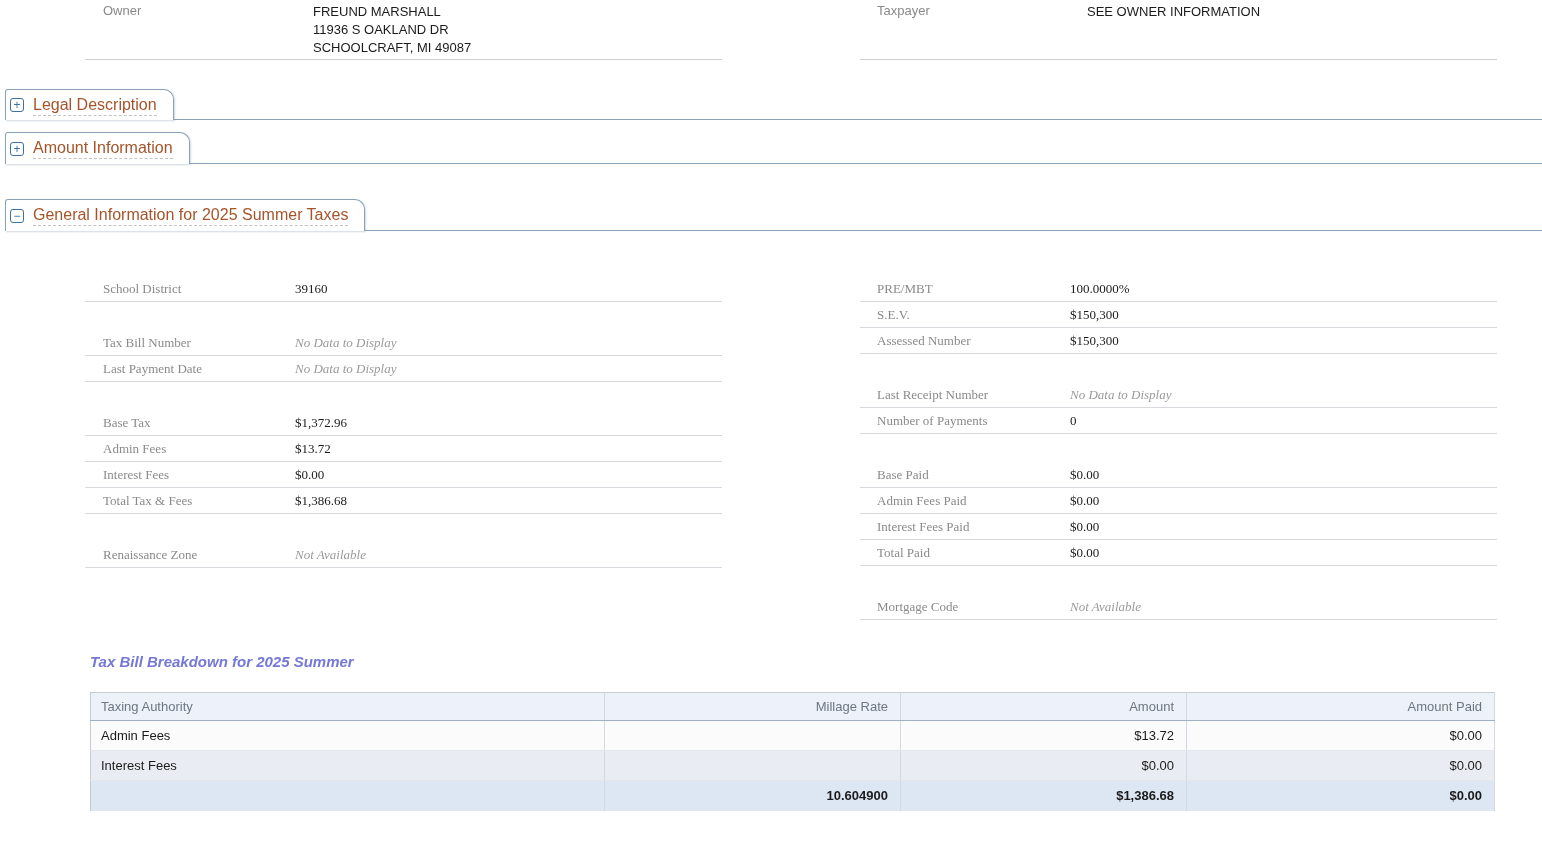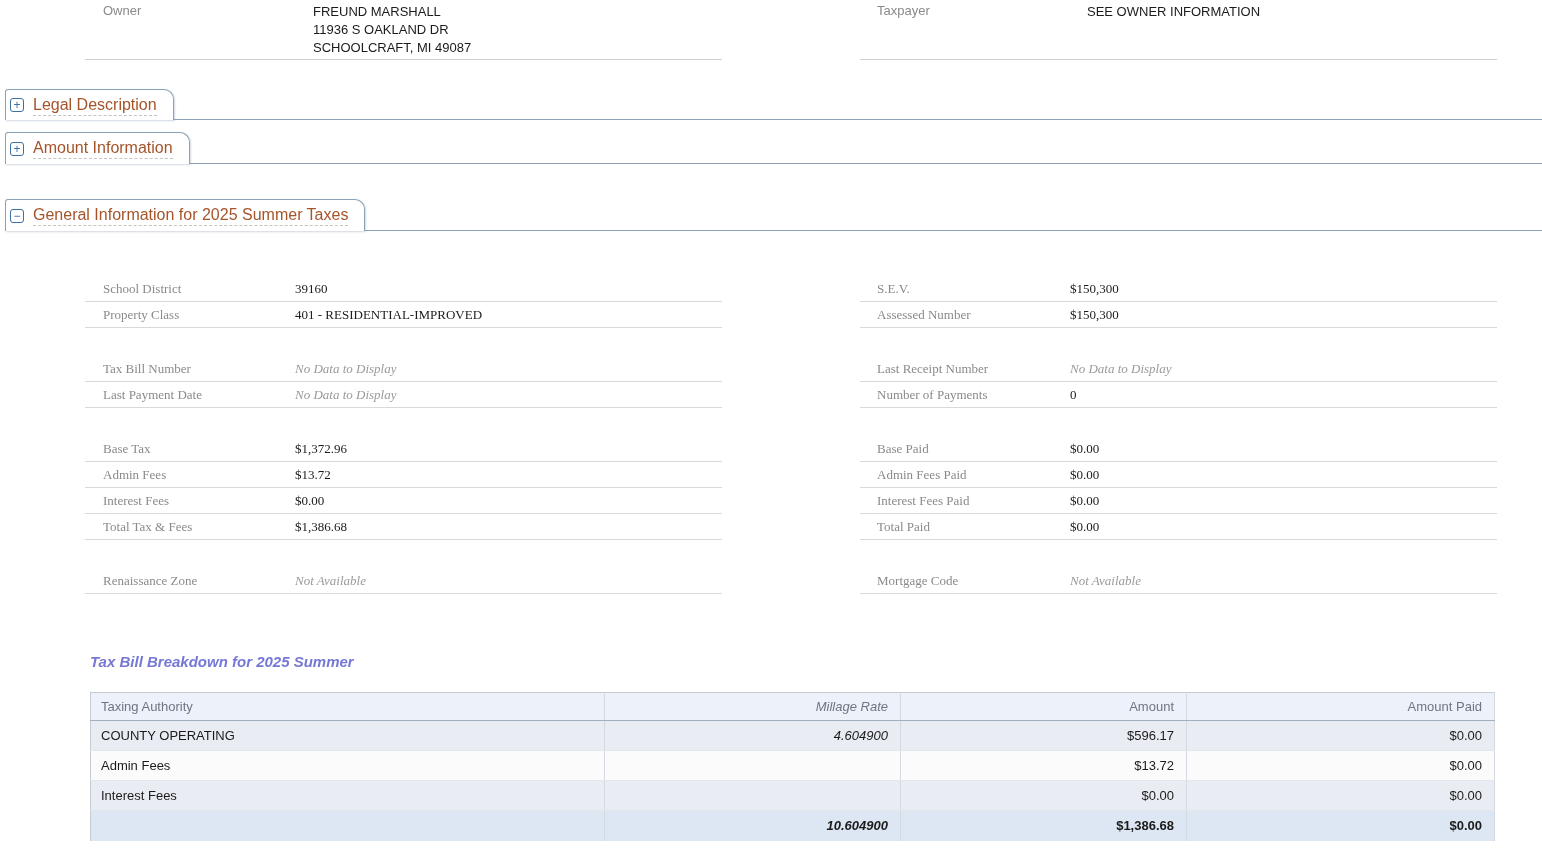--- a/index.html
+++ b/index.html
@@ -84,21 +84,21 @@
   }
   #breakdown-table tbody td { height: 30px; border-bottom: 1px solid #e3e6eb; }
   #breakdown-table tr.odd td { background: #fbfbfc; }
   #breakdown-table tr.even td { background: #e9edf3; }
   #breakdown-table tfoot td {
     height: 30px; background: #dde7f3; font-weight: bold;
     border-top: 1px solid #aebfd3; border-bottom: none;
   }
   .col-auth { width: 514px; text-align: left; padding-left: 10px; }
   .col-num { text-align: right; padding-right: 12px; }
-  .w-millage { width: 296px; font-style: italic; }
+  .w-millage { width: 296px; }
   .w-amount { width: 286px; }
   .w-paid { width: 308px; padding-left: 8px; }
 </style>
 </head>
 <body>
 
 <div class="info-block" id="owner-block">
   <span class="info-label">Owner</span>
   <div class="info-value">
     <div>FREUND MARSHALL</div>
@@ -134,24 +134,20 @@
   </div>
   <div class="tab-filler"></div>
 </div>
 
 <div class="gi-col" id="gi-left">
   <div class="gi-group">
     <div class="gi-row">
       <span class="lbl">School District</span>
       <span class="val">39160</span>
     </div>
-    <div class="gi-row">
-      <span class="lbl">Property Class</span>
-      <span class="val">401 - RESIDENTIAL-IMPROVED</span>
-    </div>
   </div>
   <div class="gi-group">
     <div class="gi-row">
       <span class="lbl">Tax Bill Number</span>
       <span class="val muted">No Data to Display</span>
     </div>
     <div class="gi-row">
       <span class="lbl">Last Payment Date</span>
       <span class="val muted">No Data to Display</span>
     </div>
@@ -177,20 +173,24 @@
   <div class="gi-group">
     <div class="gi-row">
       <span class="lbl">Renaissance Zone</span>
       <span class="val muted">Not Available</span>
     </div>
   </div>
 </div>
 
 <div class="gi-col" id="gi-right">
   <div class="gi-group">
+    <div class="gi-row">
+      <span class="lbl">PRE/MBT</span>
+      <span class="val">100.0000%</span>
+    </div>
     <div class="gi-row">
       <span class="lbl">S.E.V.</span>
       <span class="val">$150,300</span>
     </div>
     <div class="gi-row">
       <span class="lbl">Assessed Number</span>
       <span class="val">$150,300</span>
     </div>
   </div>
   <div class="gi-group">
@@ -234,26 +234,20 @@
 <table id="breakdown-table">
   <thead>
     <tr>
       <th class="col-auth">Taxing Authority</th>
       <th class="col-num w-millage">Millage Rate</th>
       <th class="col-num w-amount">Amount</th>
       <th class="col-num w-paid">Amount Paid</th>
     </tr>
   </thead>
   <tbody>
-    <tr class="even">
-      <td class="col-auth">COUNTY OPERATING</td>
-      <td class="col-num w-millage">4.604900</td>
-      <td class="col-num w-amount">$596.17</td>
-      <td class="col-num w-paid">$0.00</td>
-    </tr>
     <tr class="odd">
       <td class="col-auth">Admin Fees</td>
       <td class="col-num w-millage"></td>
       <td class="col-num w-amount">$13.72</td>
       <td class="col-num w-paid">$0.00</td>
     </tr>
     <tr class="even">
       <td class="col-auth">Interest Fees</td>
       <td class="col-num w-millage"></td>
       <td class="col-num w-amount">$0.00</td>

